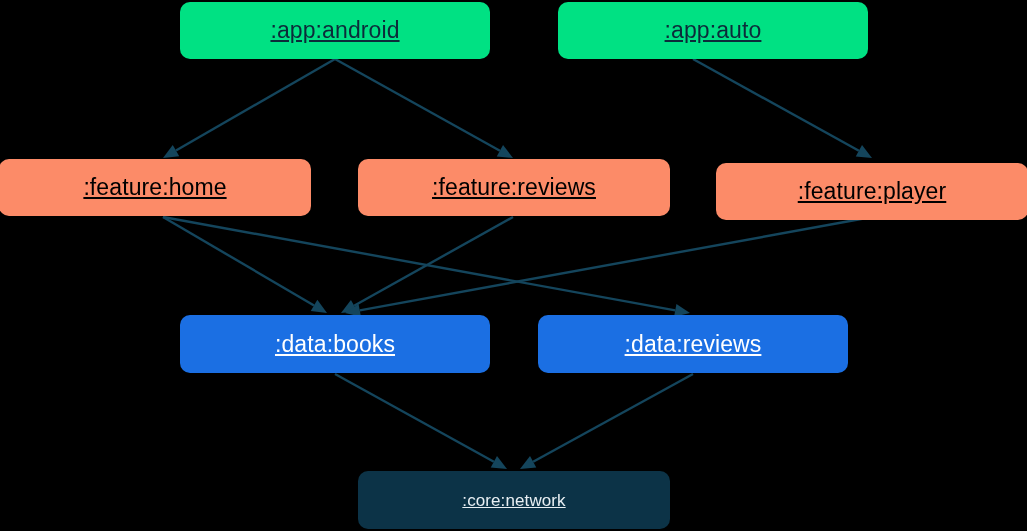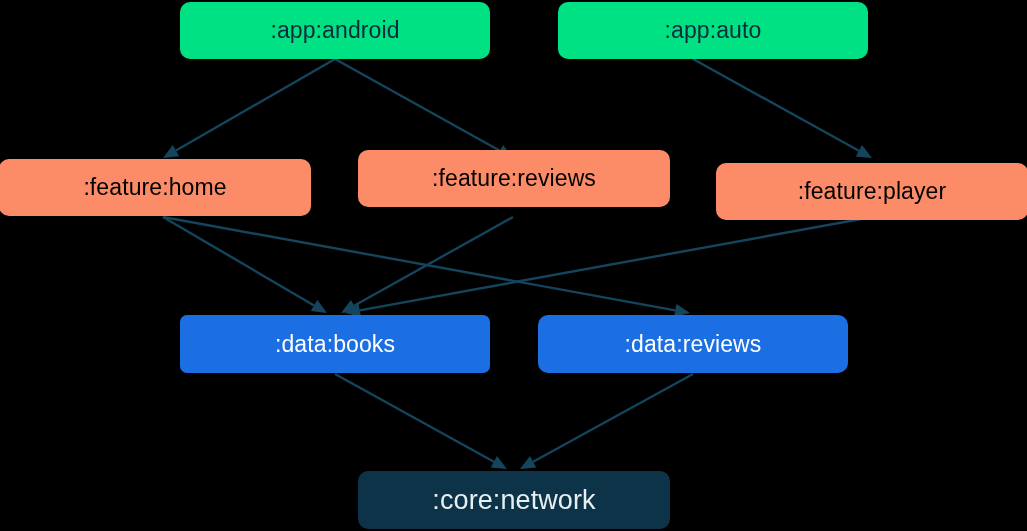--- a/index.html
+++ b/index.html
@@ -27,20 +27,21 @@
   .node {
     position: absolute;
     box-sizing: border-box;
     display: flex;
     align-items: center;
     justify-content: center;
     border-radius: 10px;
     text-align: center;
     white-space: nowrap;
     letter-spacing: 0.1px;
+    text-decoration: underline;
   }
   .node-label {
     display: block;
     line-height: 1;
   }
   .node-app {
     background: #00E183;
     color: #0C2B3A;
     font-size: 23px;
   }
@@ -50,21 +51,21 @@
     font-size: 23px;
   }
   .node-data {
     background: #1B6FE3;
     color: #FFFFFF;
     font-size: 23px;
   }
   .node-core {
     background: #0C3347;
     color: #E8EFF3;
-    font-size: 27px;
+    font-size: 17px;
   }
 </style>
 </head>
 <body>
 
 <div id="canvas">
   <svg id="edges" viewBox="0 0 1027 531" width="1027" height="531" xmlns="http://www.w3.org/2000/svg">
       <g>
         <line x1="335" y1="59" x2="176.00032714112652" y2="150.51725356411904" stroke="#14455C" stroke-width="2.4"></line>
         <polygon points="163,158 172.7578036855781,144.8837784696309 179.24285059667494,156.1507286586072" fill="#14455C"></polygon>
@@ -105,27 +106,27 @@
   <div id="nodes">
       <div class="node node-app" style="left: 180px; top: 2px; width: 310px; height: 57px;">
         <span class="node-label">:app:android</span>
       </div>
       <div class="node node-app" style="left: 538px; top: 2px; width: 310px; height: 57px; margin-left: 20px;">
         <span class="node-label">:app:auto</span>
       </div>
       <div class="node node-feature" style="left: -1px; top: 159px; width: 312px; height: 57px;">
         <span class="node-label">:feature:home</span>
       </div>
-      <div class="node node-feature" style="left: 358px; top: 150px; width: 312px; height: 57px;">
+      <div class="node node-feature" style="left: 358px; top: 159px; width: 312px; height: 57px;">
         <span class="node-label">:feature:reviews</span>
       </div>
       <div class="node node-feature" style="left: 716px; top: 163px; width: 312px; height: 57px;">
         <span class="node-label">:feature:player</span>
       </div>
-      <div class="node node-data" style="left: 180px; top: 315px; width: 310px; height: 58px; border-radius: 7px;">
+      <div class="node node-data" style="left: 180px; top: 315px; width: 310px; height: 58px;">
         <span class="node-label">:data:books</span>
       </div>
       <div class="node node-data" style="left: 538px; top: 315px; width: 310px; height: 58px;">
         <span class="node-label">:data:reviews</span>
       </div>
       <div class="node node-core" style="left: 358px; top: 471px; width: 312px; height: 58px;">
         <span class="node-label">:core:network</span>
       </div>
     </div>
 </div>

